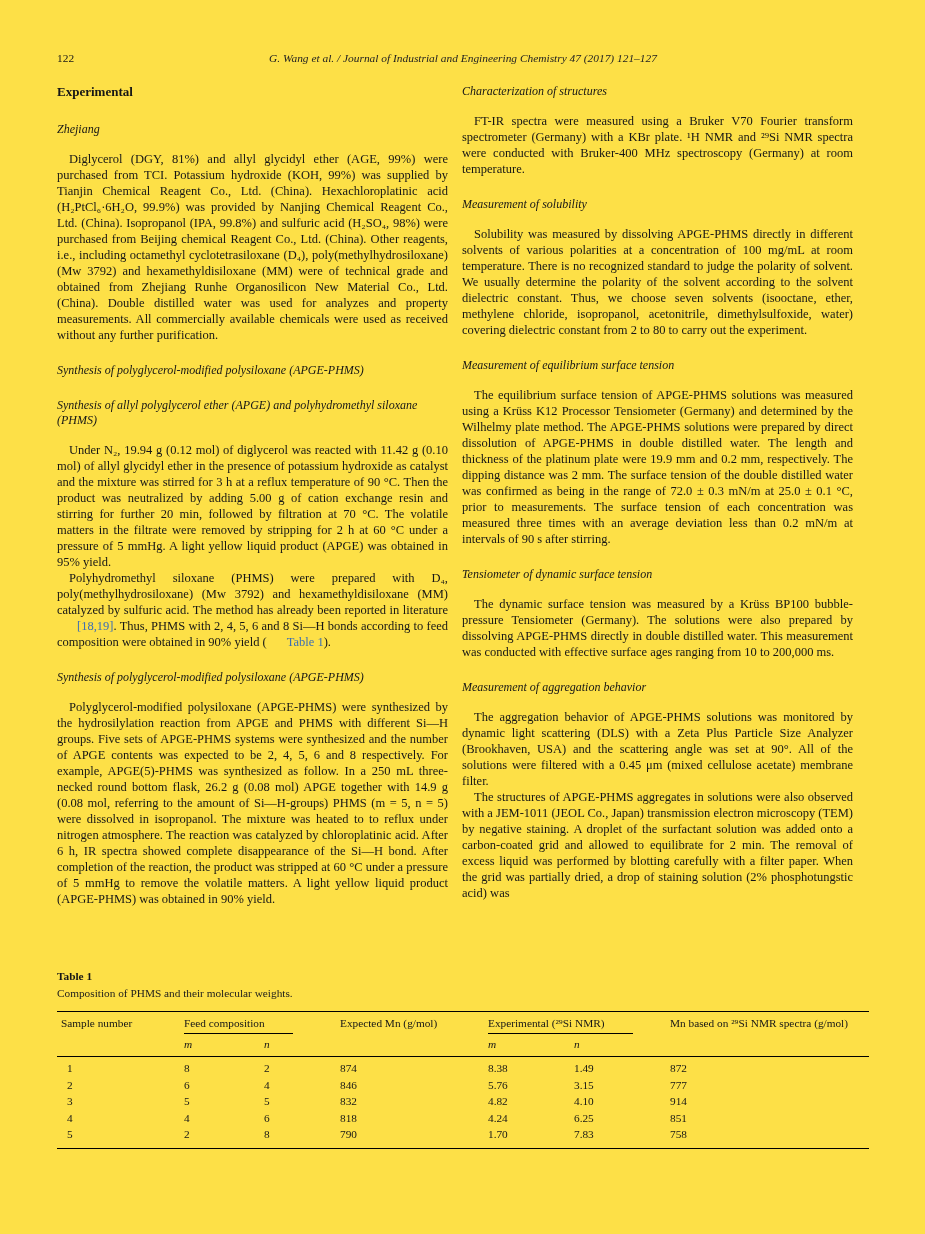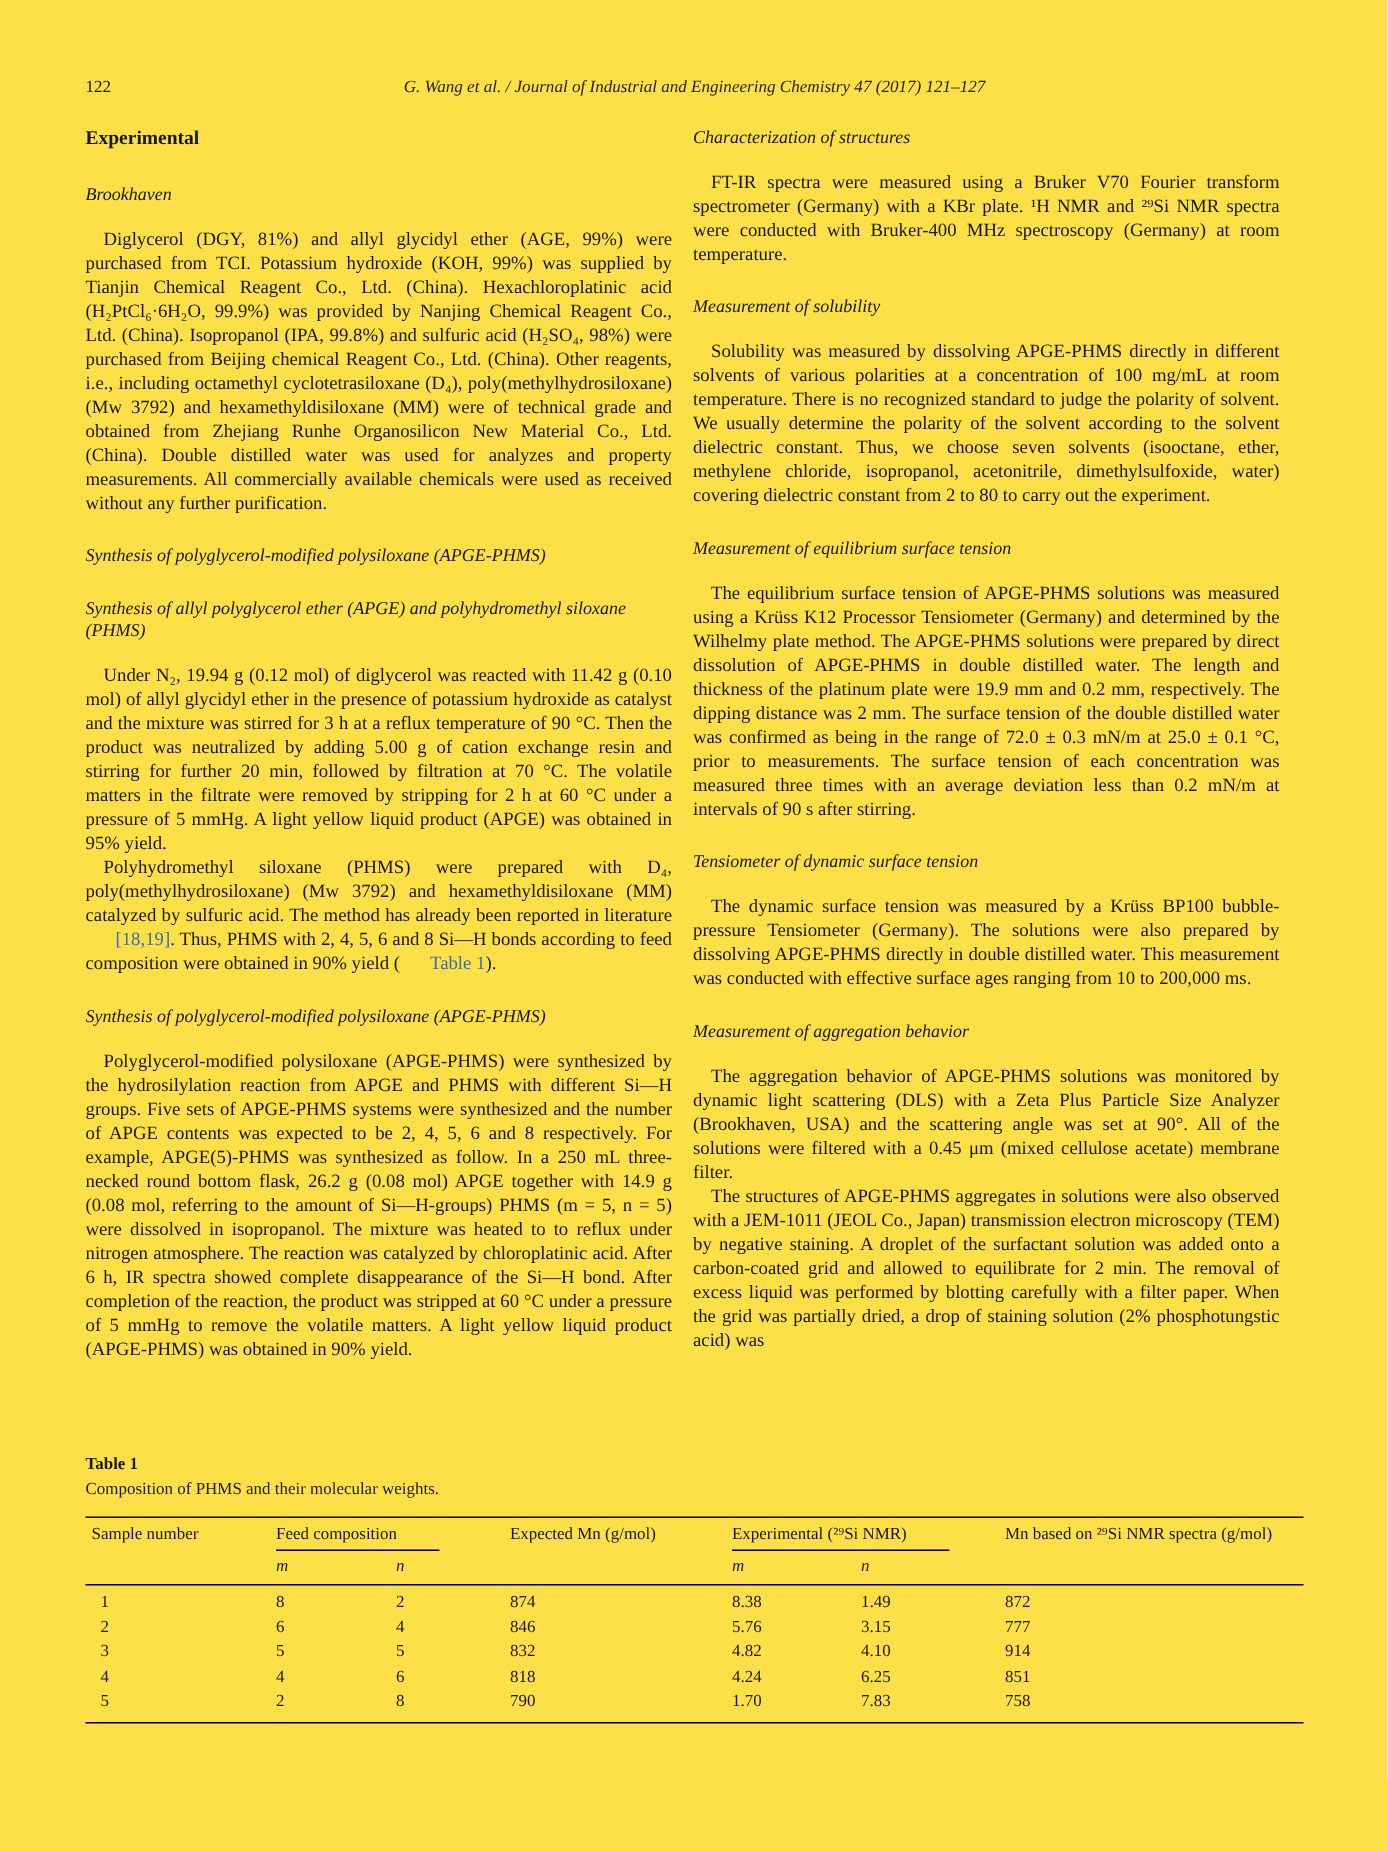--- a/index.html
+++ b/index.html
@@ -43,21 +43,21 @@
 
   <div class="header">
     <span class="pagenum">122</span>
     <div class="runhead">G. Wang et al. / Journal of Industrial and Engineering Chemistry 47 (2017) 121–127</div>
   </div>
 
   <div class="columns">
 
     <div class="col">
       <div class="h1">Experimental</div>
-      <div class="hi first">Brookhaven</div>
+      <div class="hi first">Zhejiang</div>
       <p class="body">Diglycerol (DGY, 81%) and allyl glycidyl ether (AGE, 99%) were purchased from TCI. Potassium hydroxide (KOH, 99%) was supplied by Tianjin Chemical Reagent Co., Ltd. (China). Hexachloroplatinic acid (H₂PtCl₆·6H₂O, 99.9%) was provided by Nanjing Chemical Reagent Co., Ltd. (China). Isopropanol (IPA, 99.8%) and sulfuric acid (H₂SO₄, 98%) were purchased from Beijing chemical Reagent Co., Ltd. (China). Other reagents, i.e., including octamethyl cyclotetrasiloxane (D₄), poly(methylhydrosiloxane) (Mw 3792) and hexamethyldisiloxane (MM) were of technical grade and obtained from Zhejiang Runhe Organosilicon New Material Co., Ltd. (China). Double distilled water was used for analyzes and property measurements. All commercially available chemicals were used as received without any further purification.</p>
 
       <div class="hi">Synthesis of polyglycerol-modified polysiloxane (APGE-PHMS)</div>
       <div class="hi">Synthesis of allyl polyglycerol ether (APGE) and polyhydromethyl siloxane (PHMS)</div>
       <p class="body">Under N₂, 19.94 g (0.12 mol) of diglycerol was reacted with 11.42 g (0.10 mol) of allyl glycidyl ether in the presence of potassium hydroxide as catalyst and the mixture was stirred for 3 h at a reflux temperature of 90 °C. Then the product was neutralized by adding 5.00 g of cation exchange resin and stirring for further 20 min, followed by filtration at 70 °C. The volatile matters in the filtrate were removed by stripping for 2 h at 60 °C under a pressure of 5 mmHg. A light yellow liquid product (APGE) was obtained in 95% yield.</p>
       <p class="body"><span>Polyhydromethyl siloxane (PHMS) were prepared with D₄, poly(methylhydrosiloxane) (Mw 3792) and hexamethyldisiloxane (MM) catalyzed by sulfuric acid. The method has already been reported in literature </span><a class="reflink">[18,19]</a><span>. Thus, PHMS with 2, 4, 5, 6 and 8 Si—H bonds according to feed composition were obtained in 90% yield (</span><a class="reflink">Table 1</a><span>).</span></p>
 
       <div class="hi">Synthesis of polyglycerol-modified polysiloxane (APGE-PHMS)</div>
       <p class="body">Polyglycerol-modified polysiloxane (APGE-PHMS) were synthesized by the hydrosilylation reaction from APGE and PHMS with different Si—H groups. Five sets of APGE-PHMS systems were synthesized and the number of APGE contents was expected to be 2, 4, 5, 6 and 8 respectively. For example, APGE(5)-PHMS was synthesized as follow. In a 250 mL three-necked round bottom flask, 26.2 g (0.08 mol) APGE together with 14.9 g (0.08 mol, referring to the amount of Si—H-groups) PHMS (m = 5, n = 5) were dissolved in isopropanol. The mixture was heated to to reflux under nitrogen atmosphere. The reaction was catalyzed by chloroplatinic acid. After 6 h, IR spectra showed complete disappearance of the Si—H bond. After completion of the reaction, the product was stripped at 60 °C under a pressure of 5 mmHg to remove the volatile matters. A light yellow liquid product (APGE-PHMS) was obtained in 90% yield.</p>
     </div>

